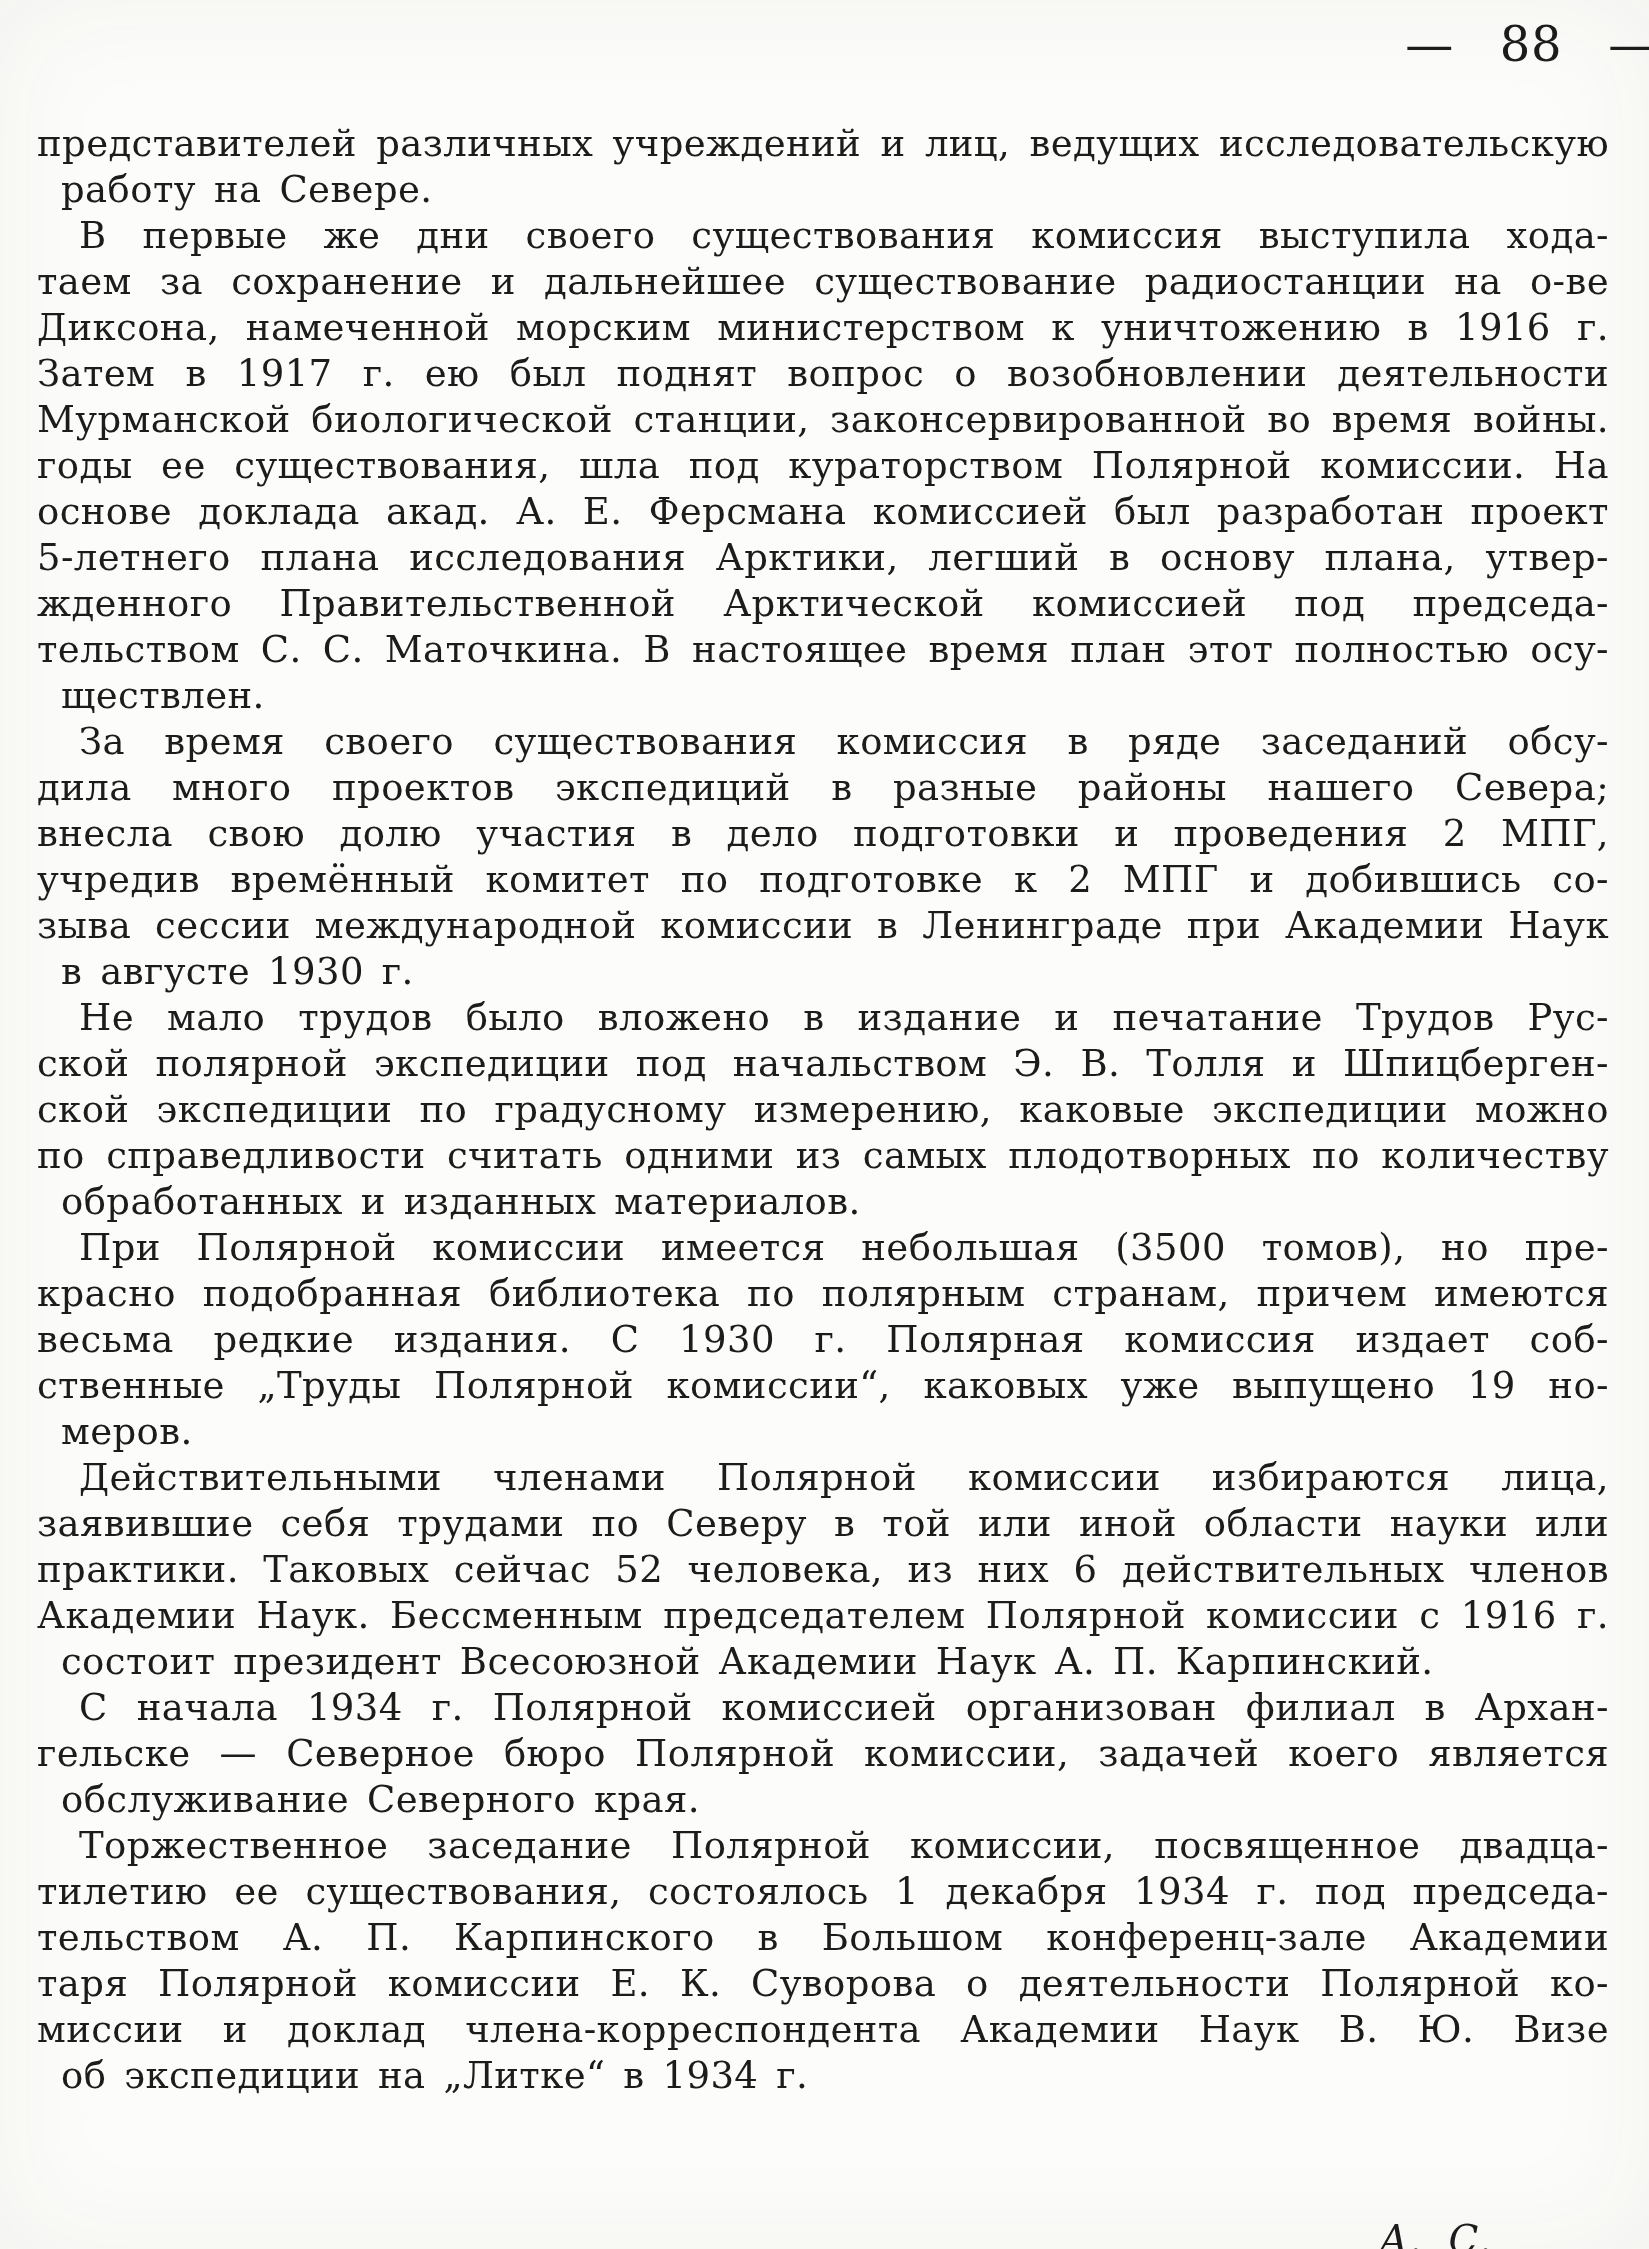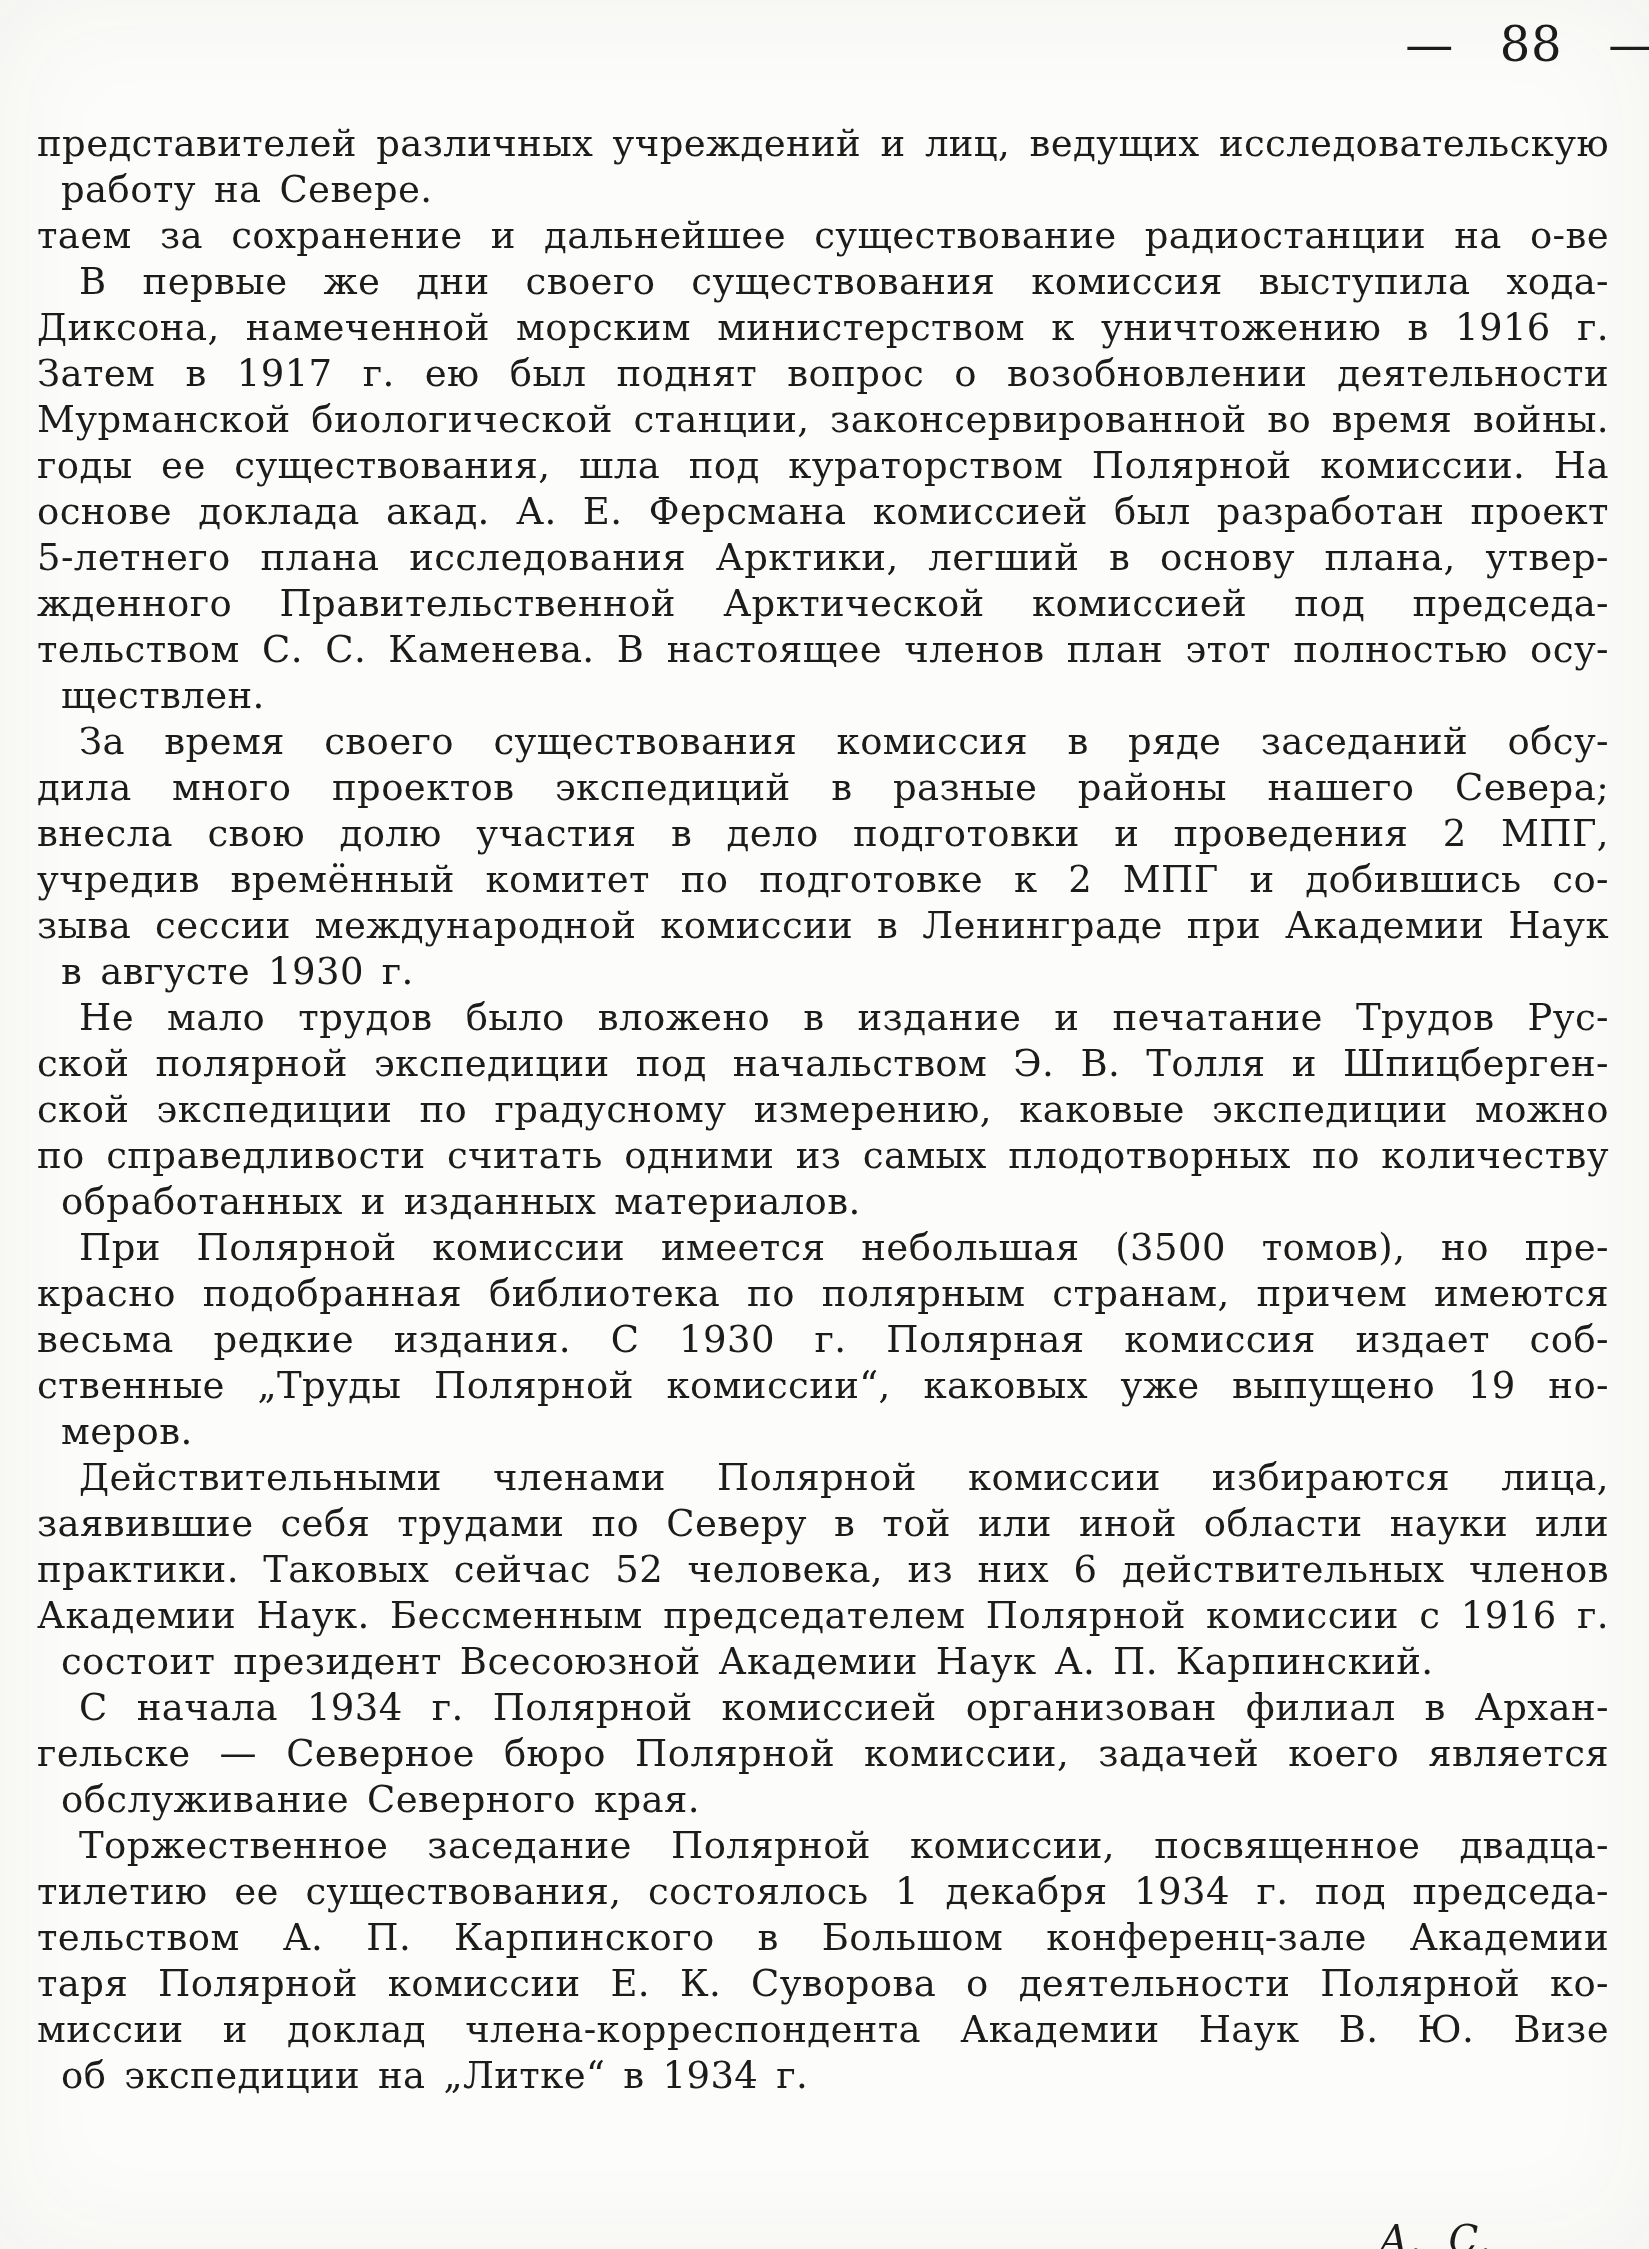--- a/index.html
+++ b/index.html
@@ -70,30 +70,30 @@
 
 <div class="page">
   <div class="page-number">— 88 —</div>
 
   <div class="text-block">
       <div>
         <div class="line">представителей различных учреждений и лиц, ведущих исследовательскую</div>
         <div class="line last">работу на Севере.</div>
       </div>
       <div>
+        <div class="line indent">В первые же дни своего существования комиссия выступила хода-</div>
         <div class="line">таем за сохранение и дальнейшее существование радиостанции на о-ве</div>
-        <div class="line indent">В первые же дни своего существования комиссия выступила хода-</div>
         <div class="line">Диксона, намеченной морским министерством к уничтожению в 1916 г.</div>
         <div class="line">Затем в 1917 г. ею был поднят вопрос о возобновлении деятельности</div>
         <div class="line">Мурманской биологической станции, законсервированной во время войны.</div>
         <div class="line">годы ее существования, шла под кураторством Полярной комиссии. На</div>
         <div class="line">основе доклада акад. А. Е. Ферсмана комиссией был разработан проект</div>
         <div class="line">5-летнего плана исследования Арктики, легший в основу плана, утвер-</div>
         <div class="line">жденного Правительственной Арктической комиссией под председа-</div>
-        <div class="line">тельством С. С. Каменева. В настоящее членов план этот полностью осу-</div>
+        <div class="line">тельством С. С. Маточкина. В настоящее время план этот полностью осу-</div>
         <div class="line last">ществлен.</div>
       </div>
       <div>
         <div class="line indent">За время своего существования комиссия в ряде заседаний обсу-</div>
         <div class="line">дила много проектов экспедиций в разные районы нашего Севера;</div>
         <div class="line">внесла свою долю участия в дело подготовки и проведения 2 МПГ,</div>
         <div class="line">учредив времённый комитет по подготовке к 2 МПГ и добившись со-</div>
         <div class="line">зыва сессии международной комиссии в Ленинграде при Академии Наук</div>
         <div class="line last">в августе 1930 г.</div>
       </div>

